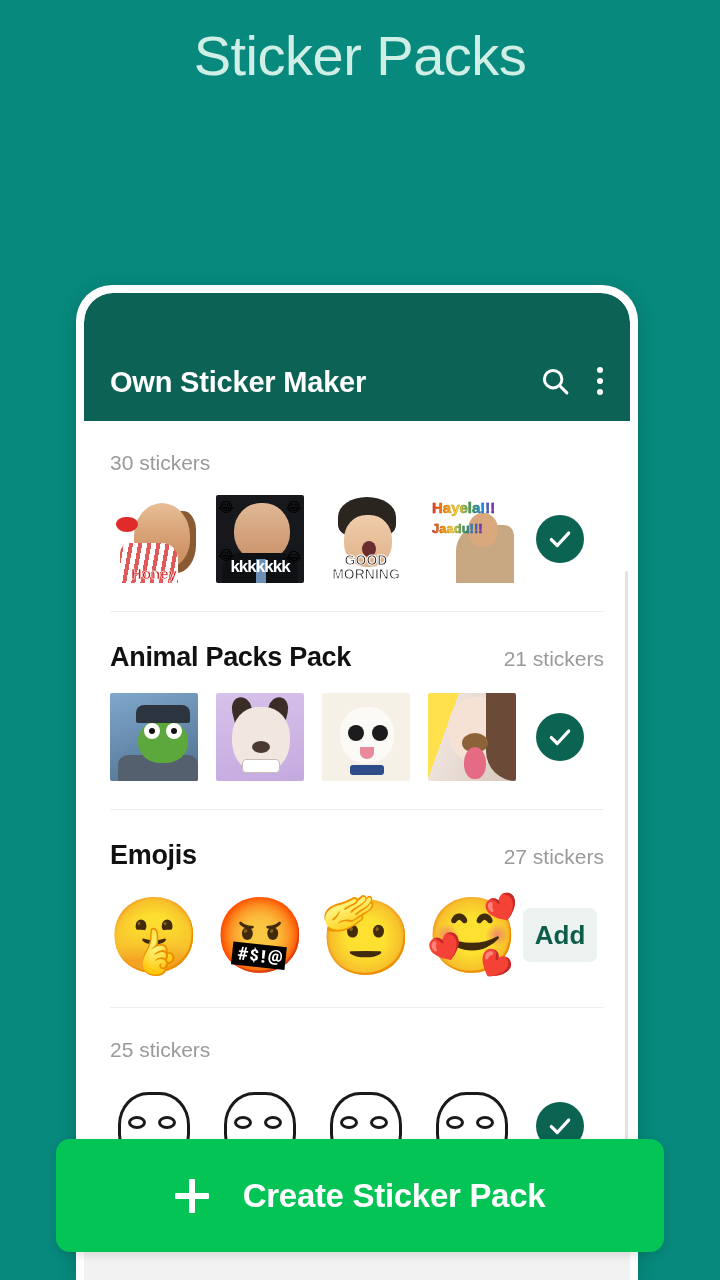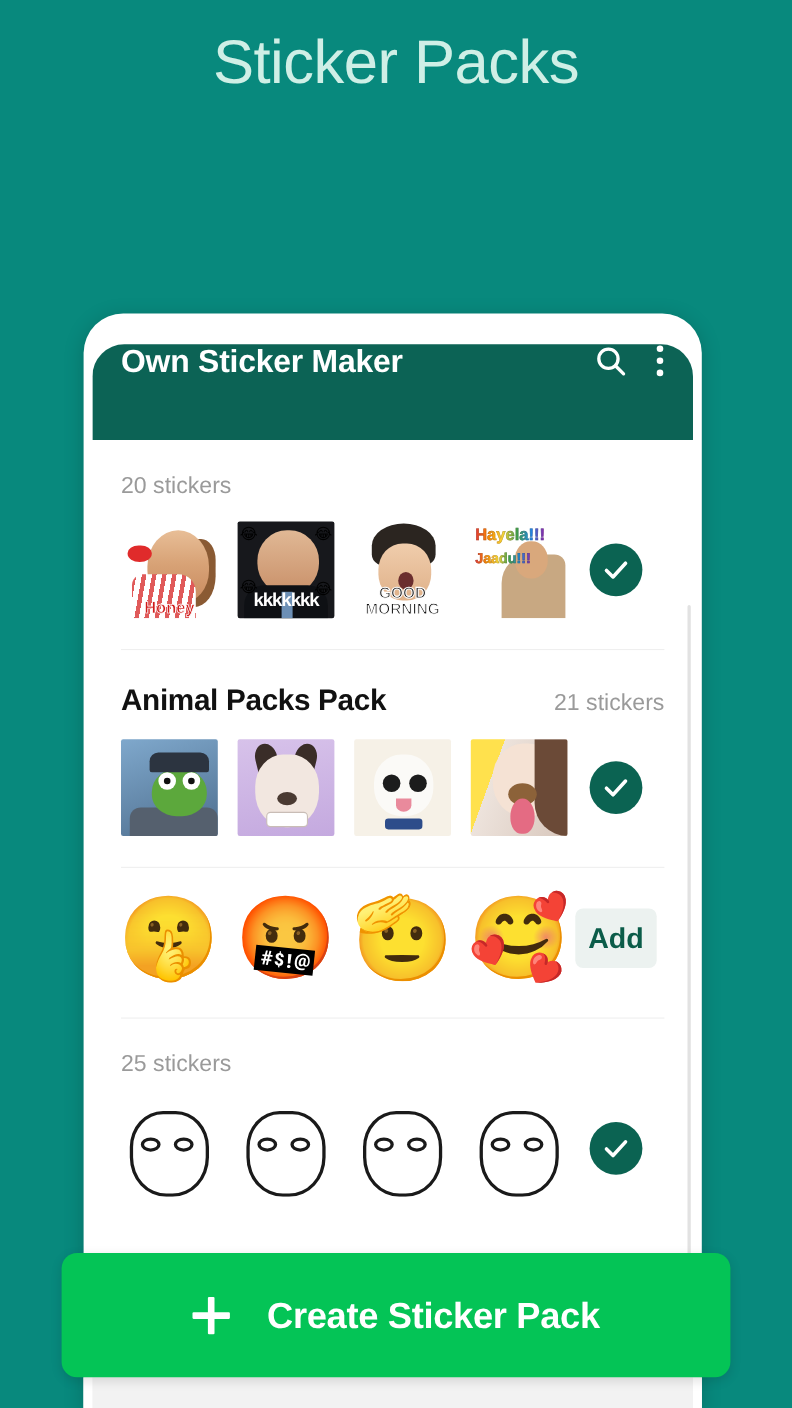--- a/index.html
+++ b/index.html
@@ -34,25 +34,24 @@
   .screen {
     width: 546px; height: 987px;
     background: #ffffff;
     border-radius: 29px 29px 0 0;
     overflow: hidden;
     position: relative;
   }
 
   
   .appbar {
-    height: 87px; background: #0C6355;
+    height: 128px; background: #0C6355;
     border-radius: 29px 29px 0 0;
-    display: flex; align-items: flex-start;
+    display: flex; align-items: flex-end;
     padding: 0 26px 22px 26px;
-    margin-top: 20px;
   }
   .appbar-title {
     color: #ffffff; font-size: 29px; font-weight: 700;
     letter-spacing: -0.2px; flex: 1; white-space: nowrap;
   }
   .appbar-actions { display: flex; align-items: center; gap: 26px; padding-bottom: 3px; }
   .icon-search { width: 30px; height: 30px; display: block; }
   .icon-more { width: 8px; display: flex; flex-direction: column; gap: 5px; align-items: center; }
   .icon-more i { width: 6px; height: 6px; border-radius: 50%; background: #fff; display: block; }
 
@@ -310,21 +309,21 @@
             <i></i>
         </span>
       </div>
     </div>
 
     <div class="list">
       <div class="scroll-hint"></div>
 
       <div class="pack">
         <div class="pack-head">
-          <span class="pack-count">20 stickers</span>
+          <span class="pack-count">30 stickers</span>
         </div>
         <div class="pack-body">
           <div class="thumbs">
             <div class="thumb t-honey">
               <div class="hair"></div>
               <div class="face"></div>
               <div class="stripes"></div>
               <div class="lips"></div>
               <div class="t-cap">Honey</div>
             </div>
@@ -407,20 +406,24 @@
               <svg width="26" height="26" viewBox="0 0 24 24" fill="none" stroke="#ffffff" stroke-width="3" stroke-linecap="round" stroke-linejoin="round">
                   <polyline points="4,12.5 9.5,18 20,6.5"></polyline>
                 </svg>
             </span>
           </div>
         </div>
         <div class="divider"></div>
       </div>
 
       <div class="pack">
+        <div class="pack-head">
+          <span class="pack-title">Emojis</span>
+          <span class="pack-count">27 stickers</span>
+        </div>
         <div class="pack-body">
           <div class="thumbs">
             <div class="emoji-thumb">🤫</div>
             <div class="emoji-thumb">🤬</div>
             <div class="emoji-thumb">🫡</div>
             <div class="emoji-thumb">🥰</div>
           </div>
           <div class="action">
             <button class="btn-add">Add</button>
           </div>

